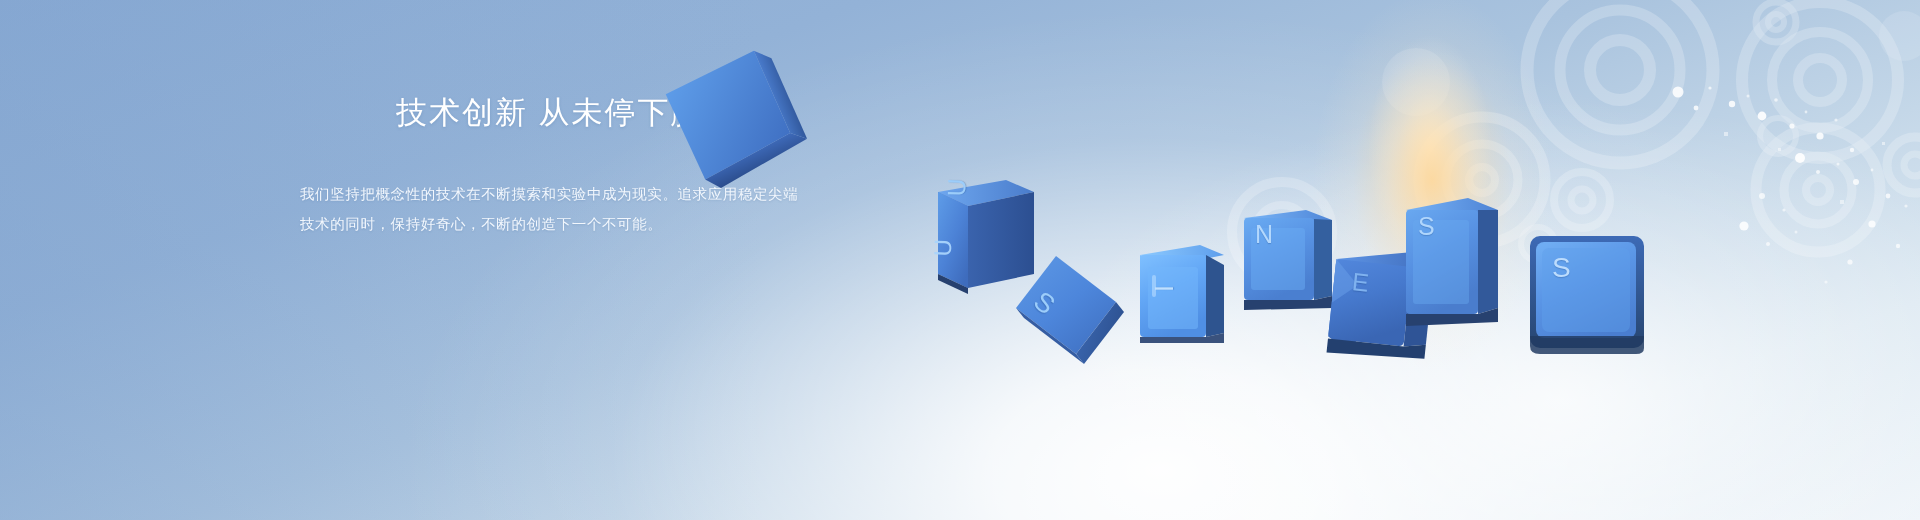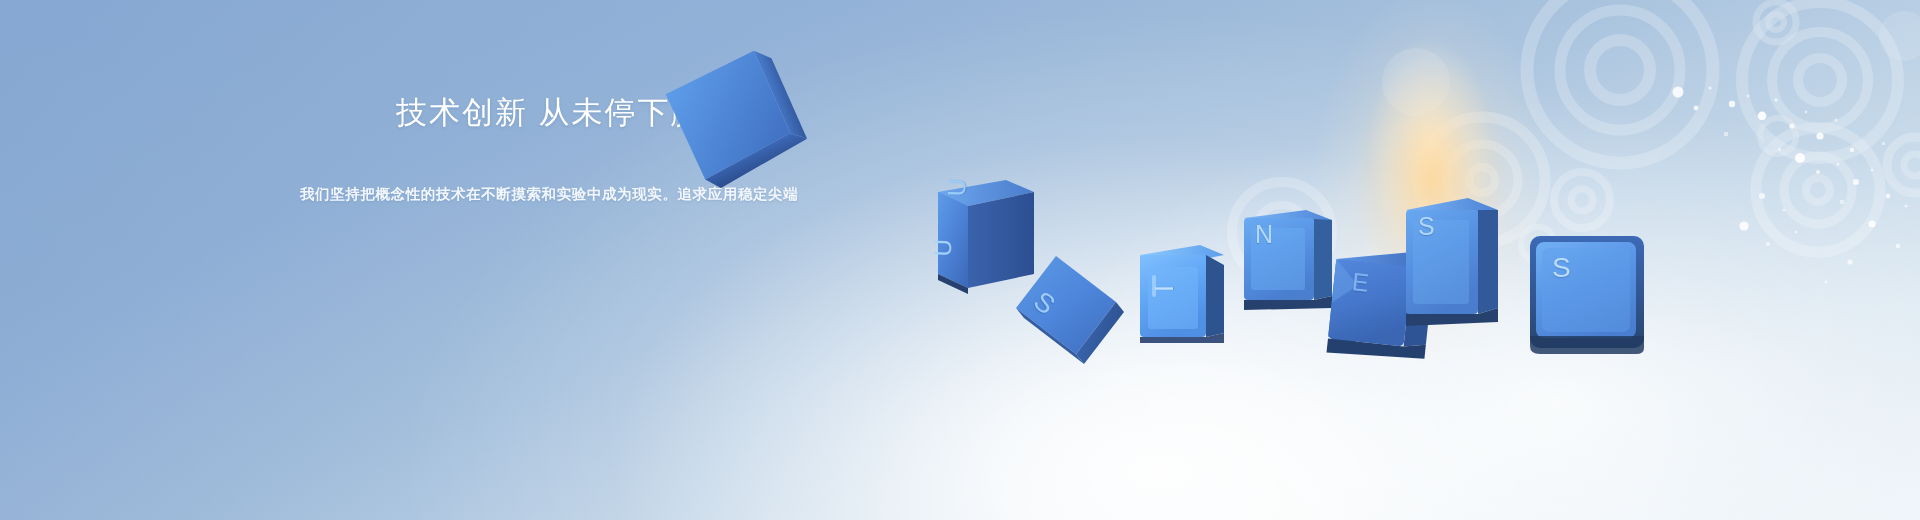--- a/index.html
+++ b/index.html
@@ -60,21 +60,21 @@
     white-space:nowrap;
   }
   .subline{
     margin:46px 0 0 0;
     color:#f2f7fd;
     font-size:14.5px;
     line-height:2.05;
     letter-spacing:0.6px;
     text-shadow:0 1px 2px rgba(70,110,160,0.22);
   }
-  .subline div{white-space:nowrap;font-weight:bold;}
+  .subline div{white-space:nowrap;}
 
   
   .cap{position:absolute;}
 
   .cap-label{
     position:absolute;
     font-size:26px;
     font-weight:400;
     color:#a6d2fb;
     letter-spacing:0;
@@ -176,20 +176,21 @@
         <rect x="340" y="200" width="4" height="4"></rect>
         <rect x="382" y="142" width="3" height="3"></rect>
       </g>
     </svg>
   </div>
 
   <div class="text-block">
     <div class="headline">技术创新  从未停下脚步</div>
     <div class="subline">
       <div>我们坚持把概念性的技术在不断摸索和实验中成为现实。追求应用稳定尖端</div>
+      <div>技术的同时，保持好奇心，不断的创造下一个不可能。</div>
     </div>
   </div>
 
   <div class="cap" style="left:672px;top:66px;width:108px;height:108px;transform:rotate(-24deg) skewX(-4deg);">
     <svg width="130" height="130" viewBox="0 0 130 130" xmlns="http://www.w3.org/2000/svg" style="overflow:visible">
       <defs>
         <linearGradient id="gB1" x1="0" y1="0" x2="1" y2="1">
           <stop offset="0" stop-color="#5e9de9"></stop>
             <stop offset="1" stop-color="#3f6fc2"></stop>
         </linearGradient>

